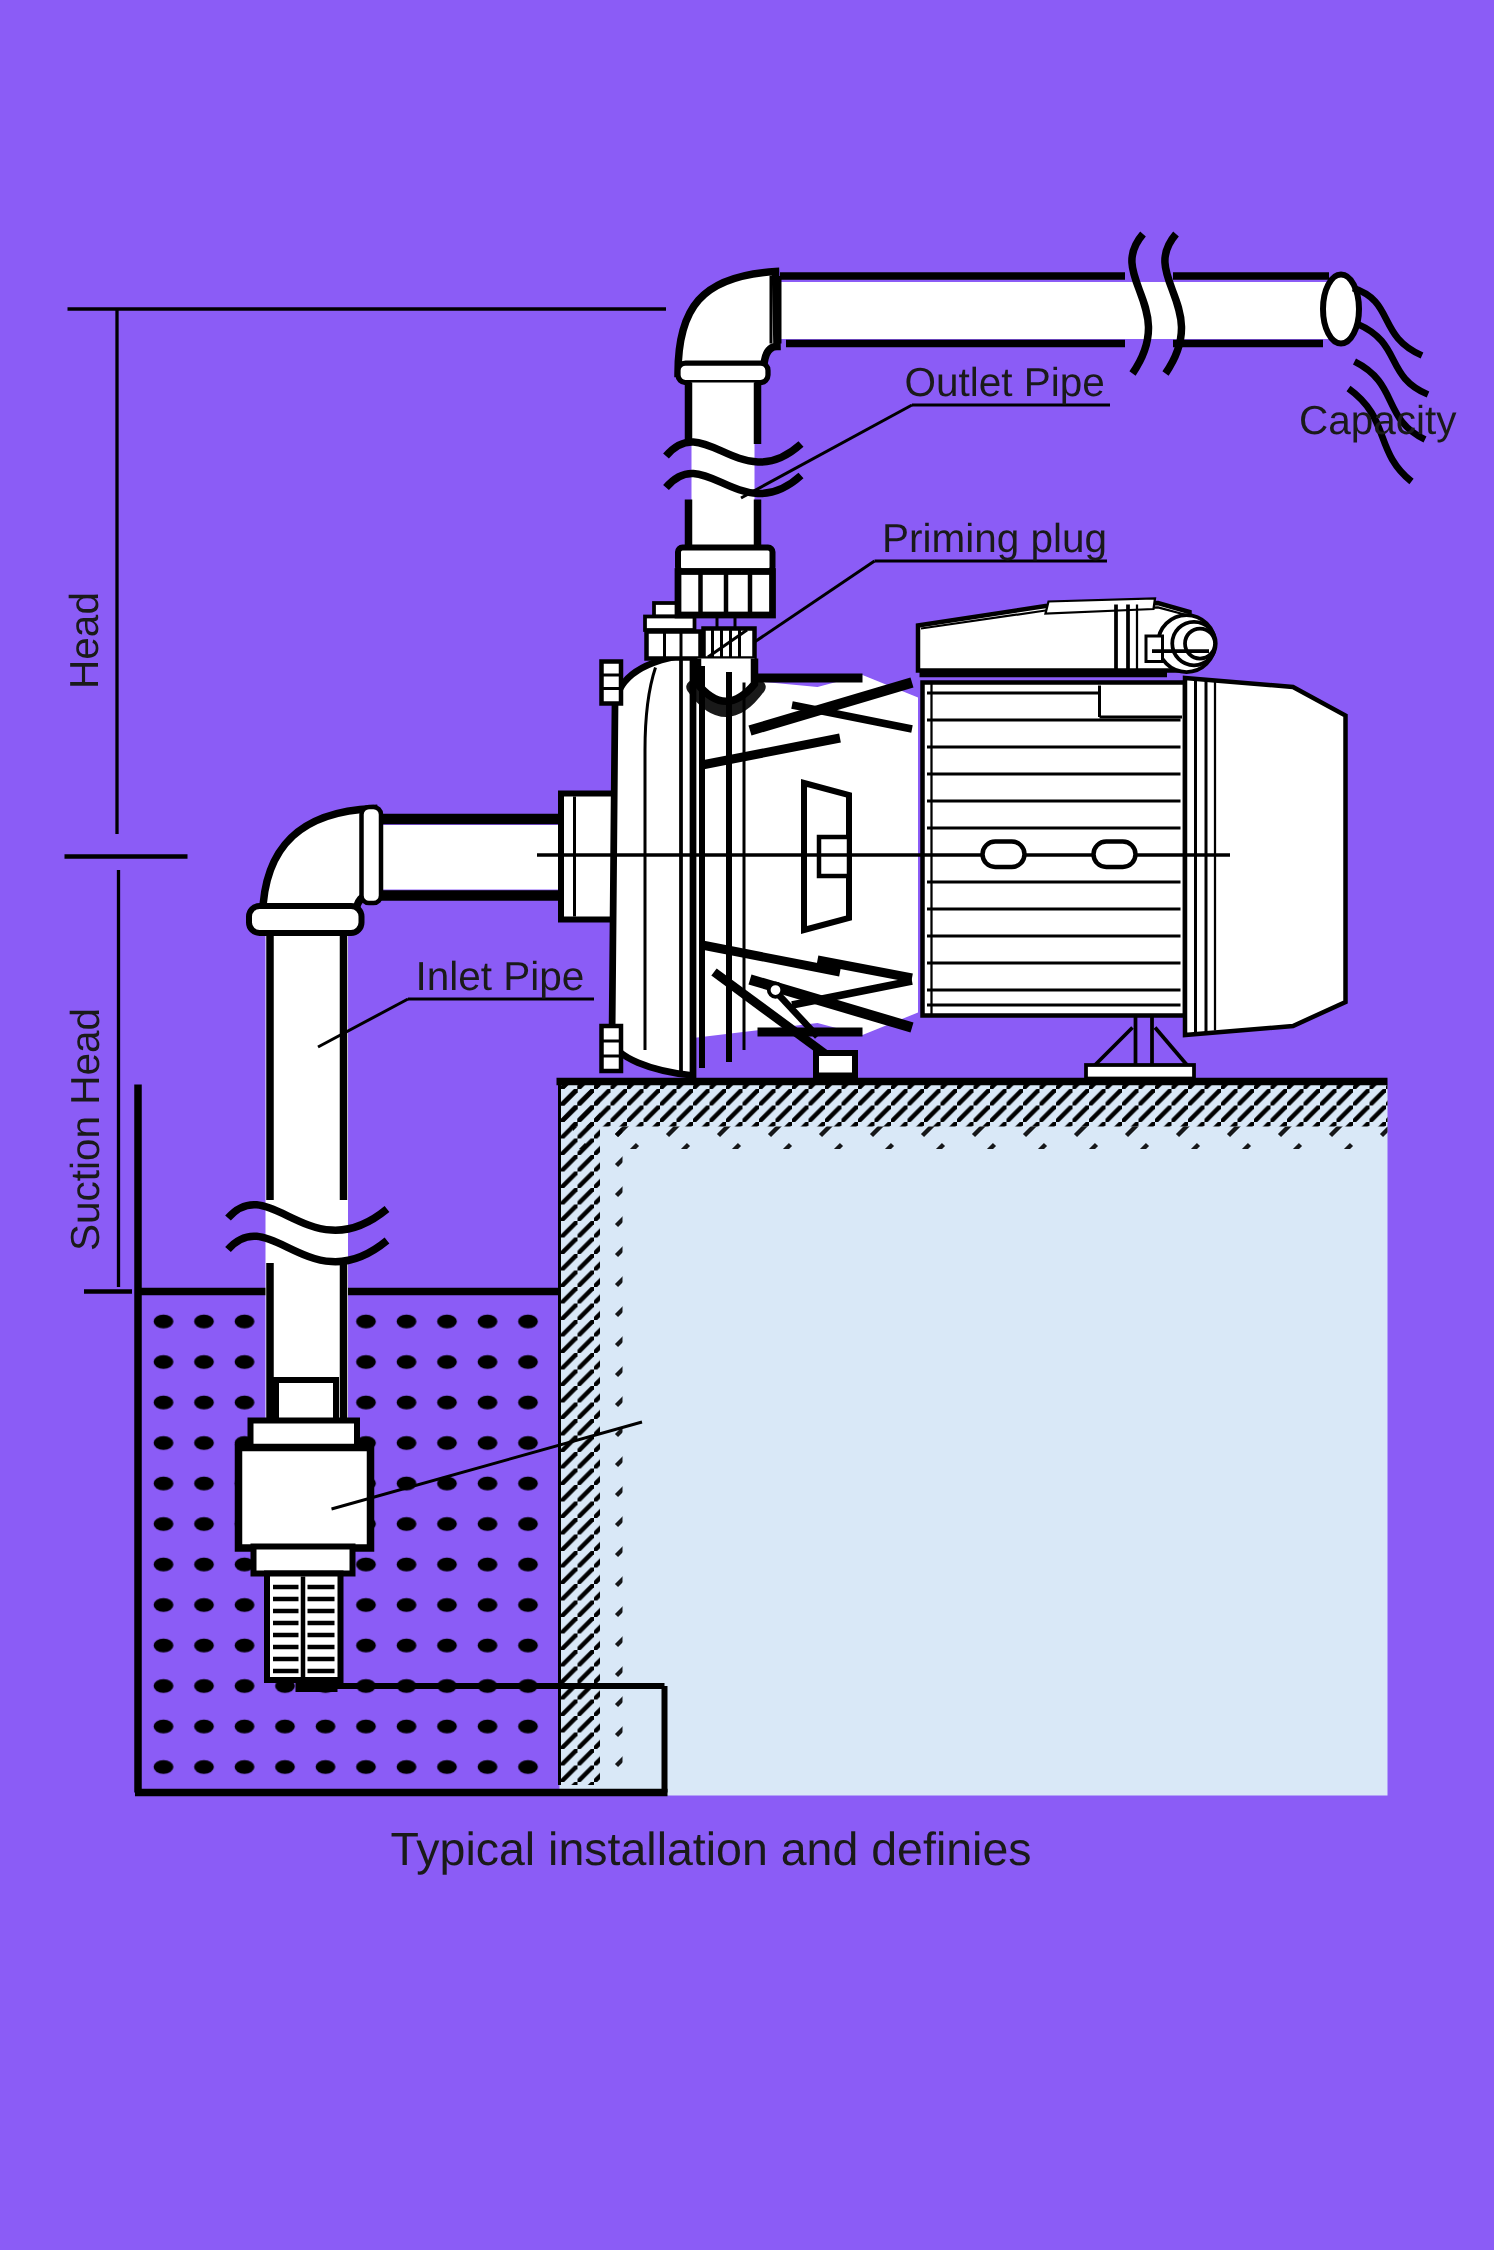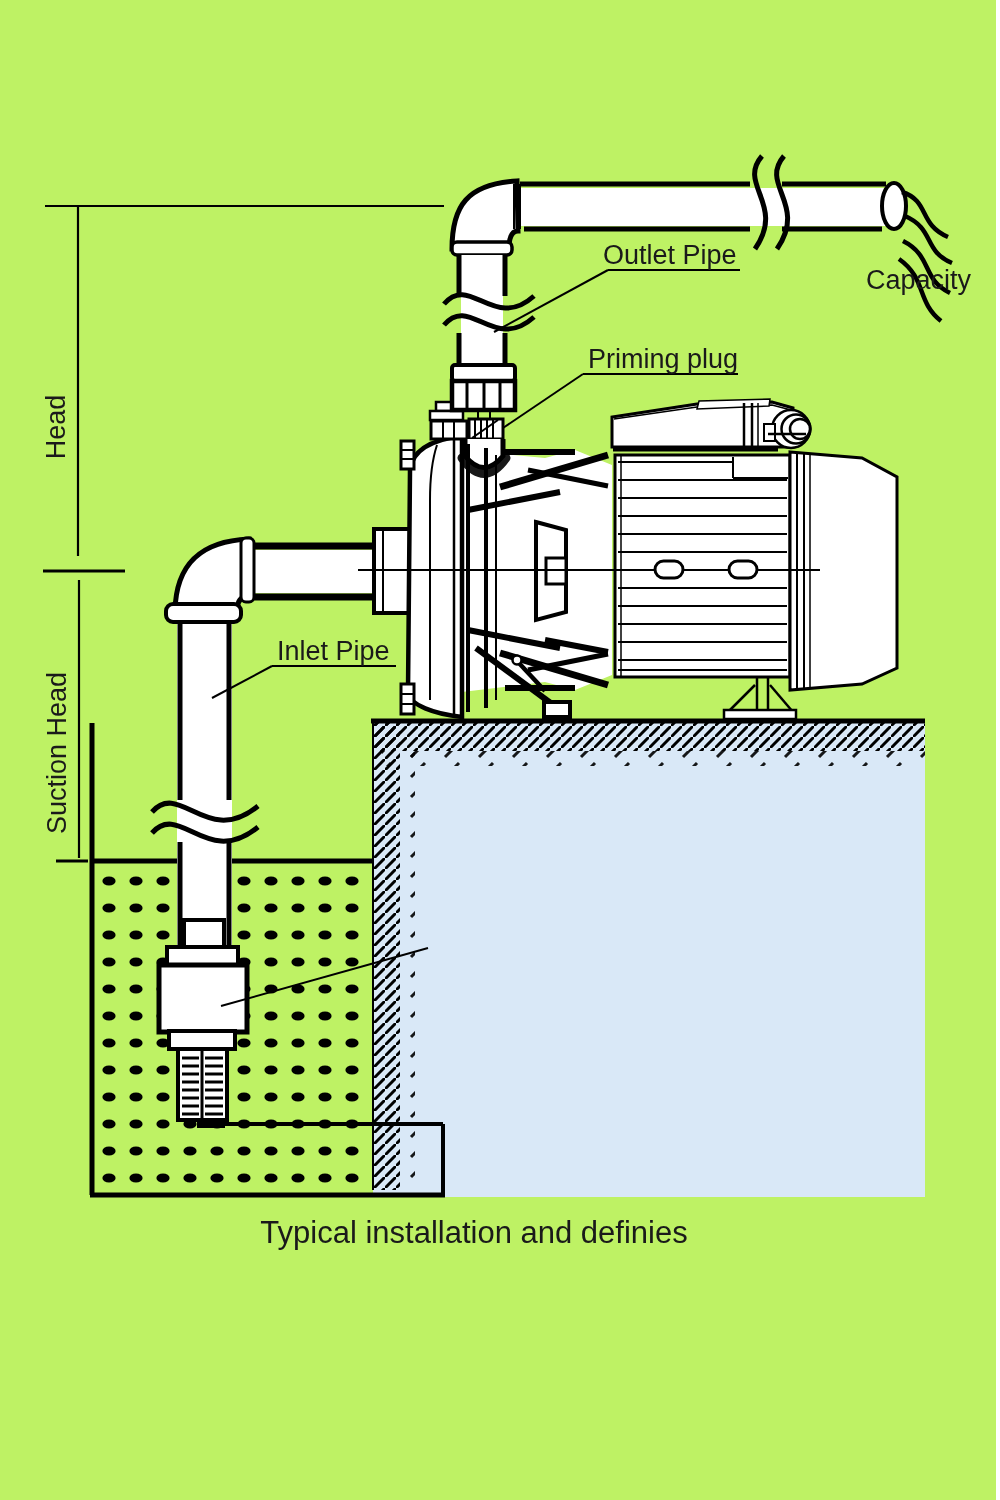--- a/index.html
+++ b/index.html
@@ -1,19 +1,19 @@
 <!DOCTYPE html>
 <html><head>
 <meta charset="utf-8">
 <style>
   html,body{margin:0;padding:0;background:#fff;}
   .stage{
     position:relative;
     width:996px;height:1500px;
-    background:#bef264;
+    background:#8b5cf6;
     overflow:hidden;
     font-family:"Liberation Sans", sans-serif;
   }
   svg{display:block;}
   text{font-family:"Liberation Sans", sans-serif;}
 </style>
 </head>
 <body>
 
 <div class="stage">

